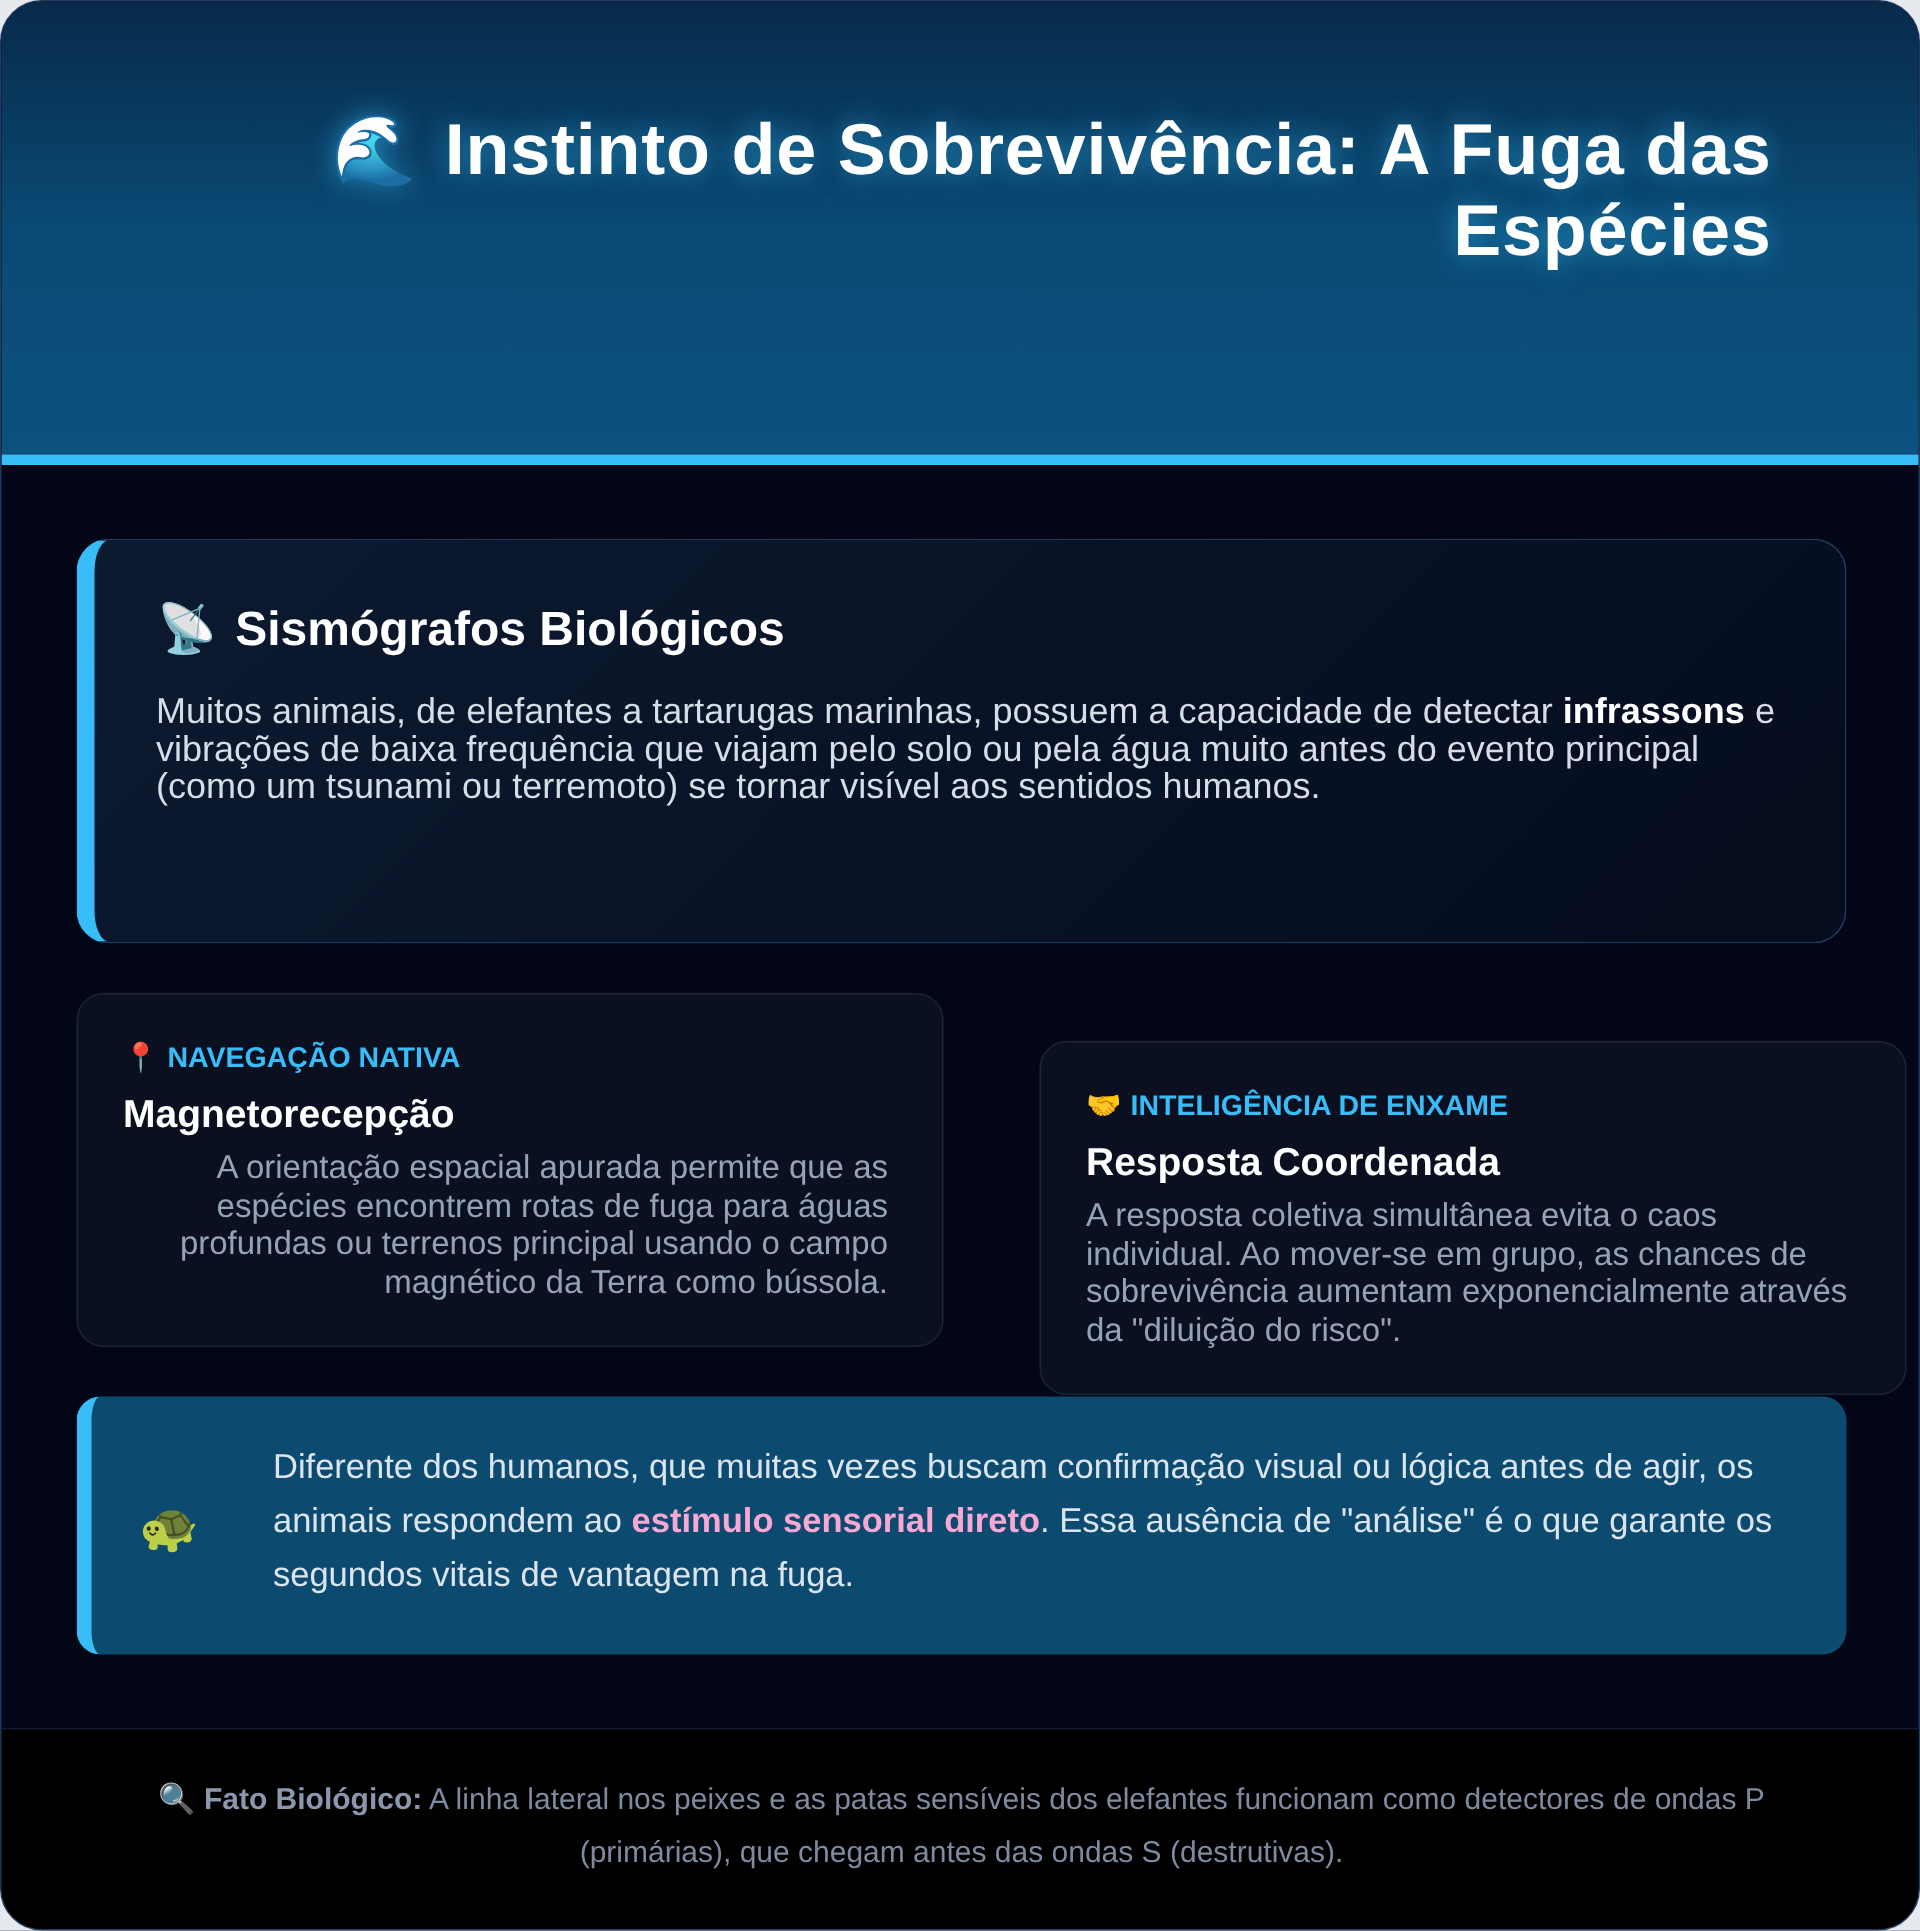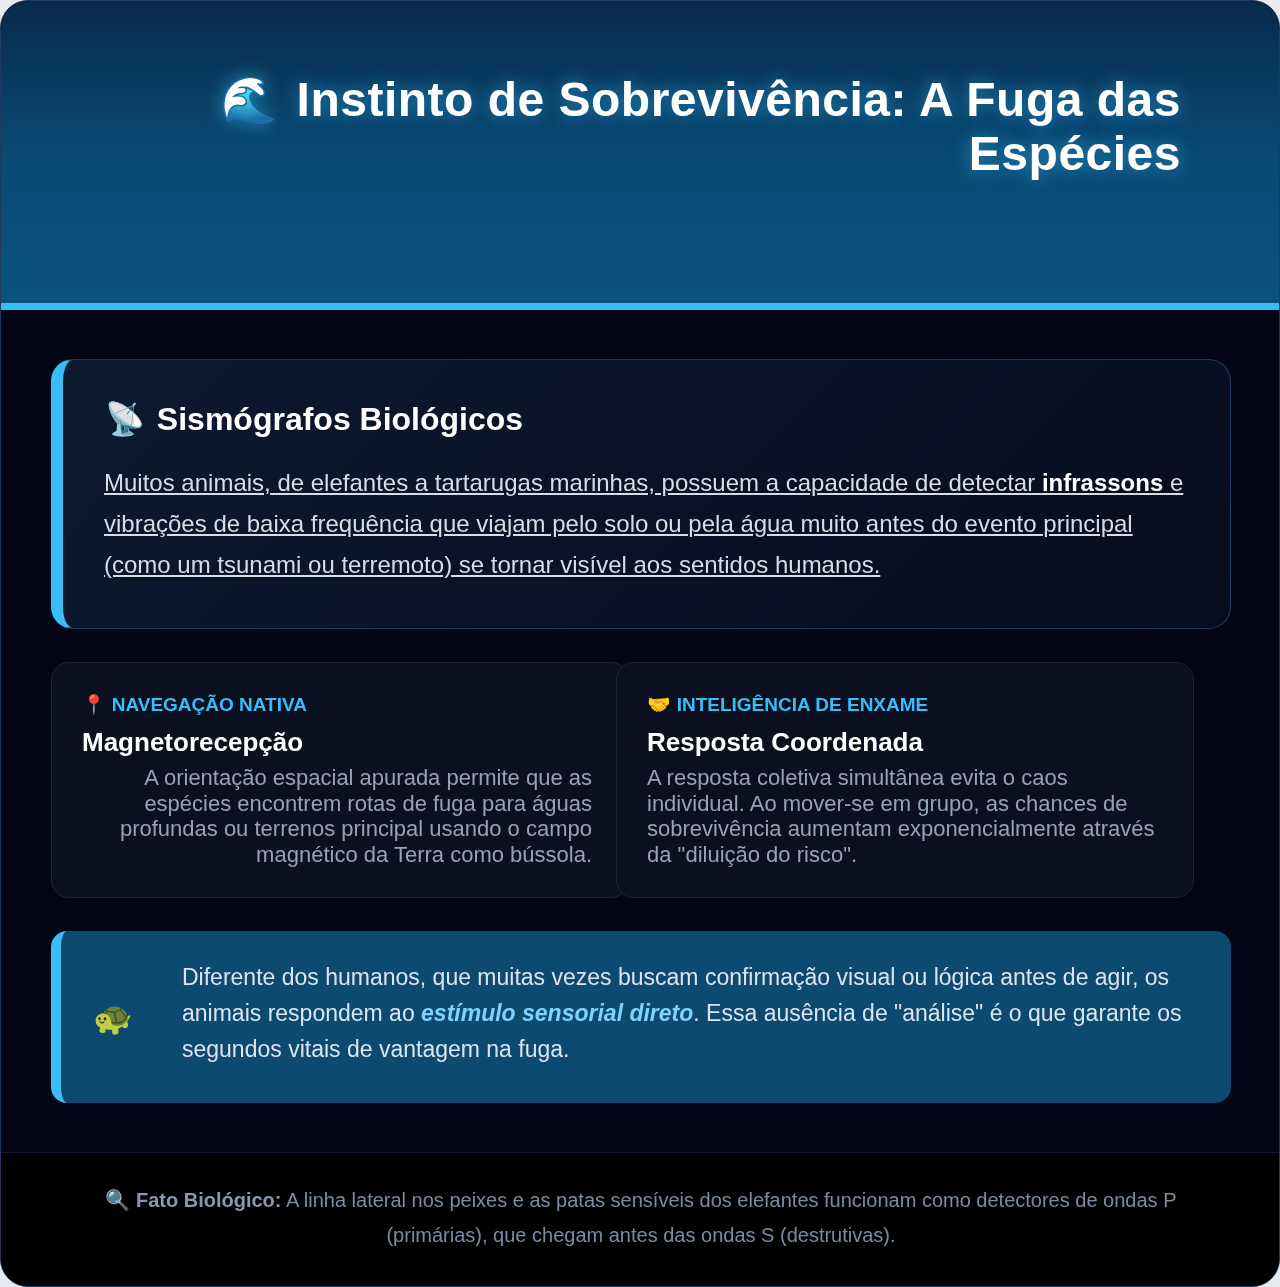--- a/index.html
+++ b/index.html
@@ -45,33 +45,33 @@
     border-left: 12px solid #38bdf8;
     border-radius: 22px;
   }
   .info-title {
     position: absolute; left: 42px; top: 40px;
     color: #ffffff; font-weight: 700; font-size: 32px;
   }
   .info-title .ico { margin-right: 12px; }
   .info-text {
     position: absolute; left: 41px; top: 102px; width: 1080px;
-    color: #d6dde7; font-size: 24px; line-height: 41px; text-decoration: underline;
+    color: #d6dde7; font-size: 24px; line-height: 25px;
   }
   .info-text b { color: #ffffff; }
 
   
   .feat {
     position: absolute; top: 661px; width: 578px; height: 236px;
     background: #0b1020;
     border: 1px solid #1c2536;
     border-radius: 18px;
   }
   .feat.left { left: 50px; text-align: right; }
-  .feat.right { left: 615px; width: 578px; }
+  .feat.right { left: 692px; width: 578px; margin-top: 32px; }
   .feat-tag {
     position: absolute; left: 30px; top: 30px;
     color: #38bdf8; font-weight: 700; font-size: 19px;
   }
   .feat-tag .ico { margin-right: 6px; }
   .feat-title {
     position: absolute; left: 30px; top: 64px;
     color: #ffffff; font-weight: 700; font-size: 26px;
   }
   .feat-text {
@@ -86,21 +86,21 @@
     border-left: 10px solid #38bdf8;
     border-radius: 16px;
   }
   .highlight .turtle {
     position: absolute; left: 32px; top: 68px; font-size: 32px;
   }
   .highlight-text {
     position: absolute; left: 121px; top: 28px; width: 1040px;
     color: #dbe5ef; font-size: 23px; line-height: 36px;
   }
-  .highlight-text b { color: #7dd3fc; font-style: italic; }
+  .highlight-text b { color: #f9a8d4; }
 
   
   .footer {
     position: absolute; left: 0; top: 1151px; width: 1280px; height: 166px;
     background: #000000;
     border-top: 1px solid #111b2b;
     text-align: center;
   }
   .footer-text {
     position: absolute; left: 70px; top: 30px; width: 1140px;

